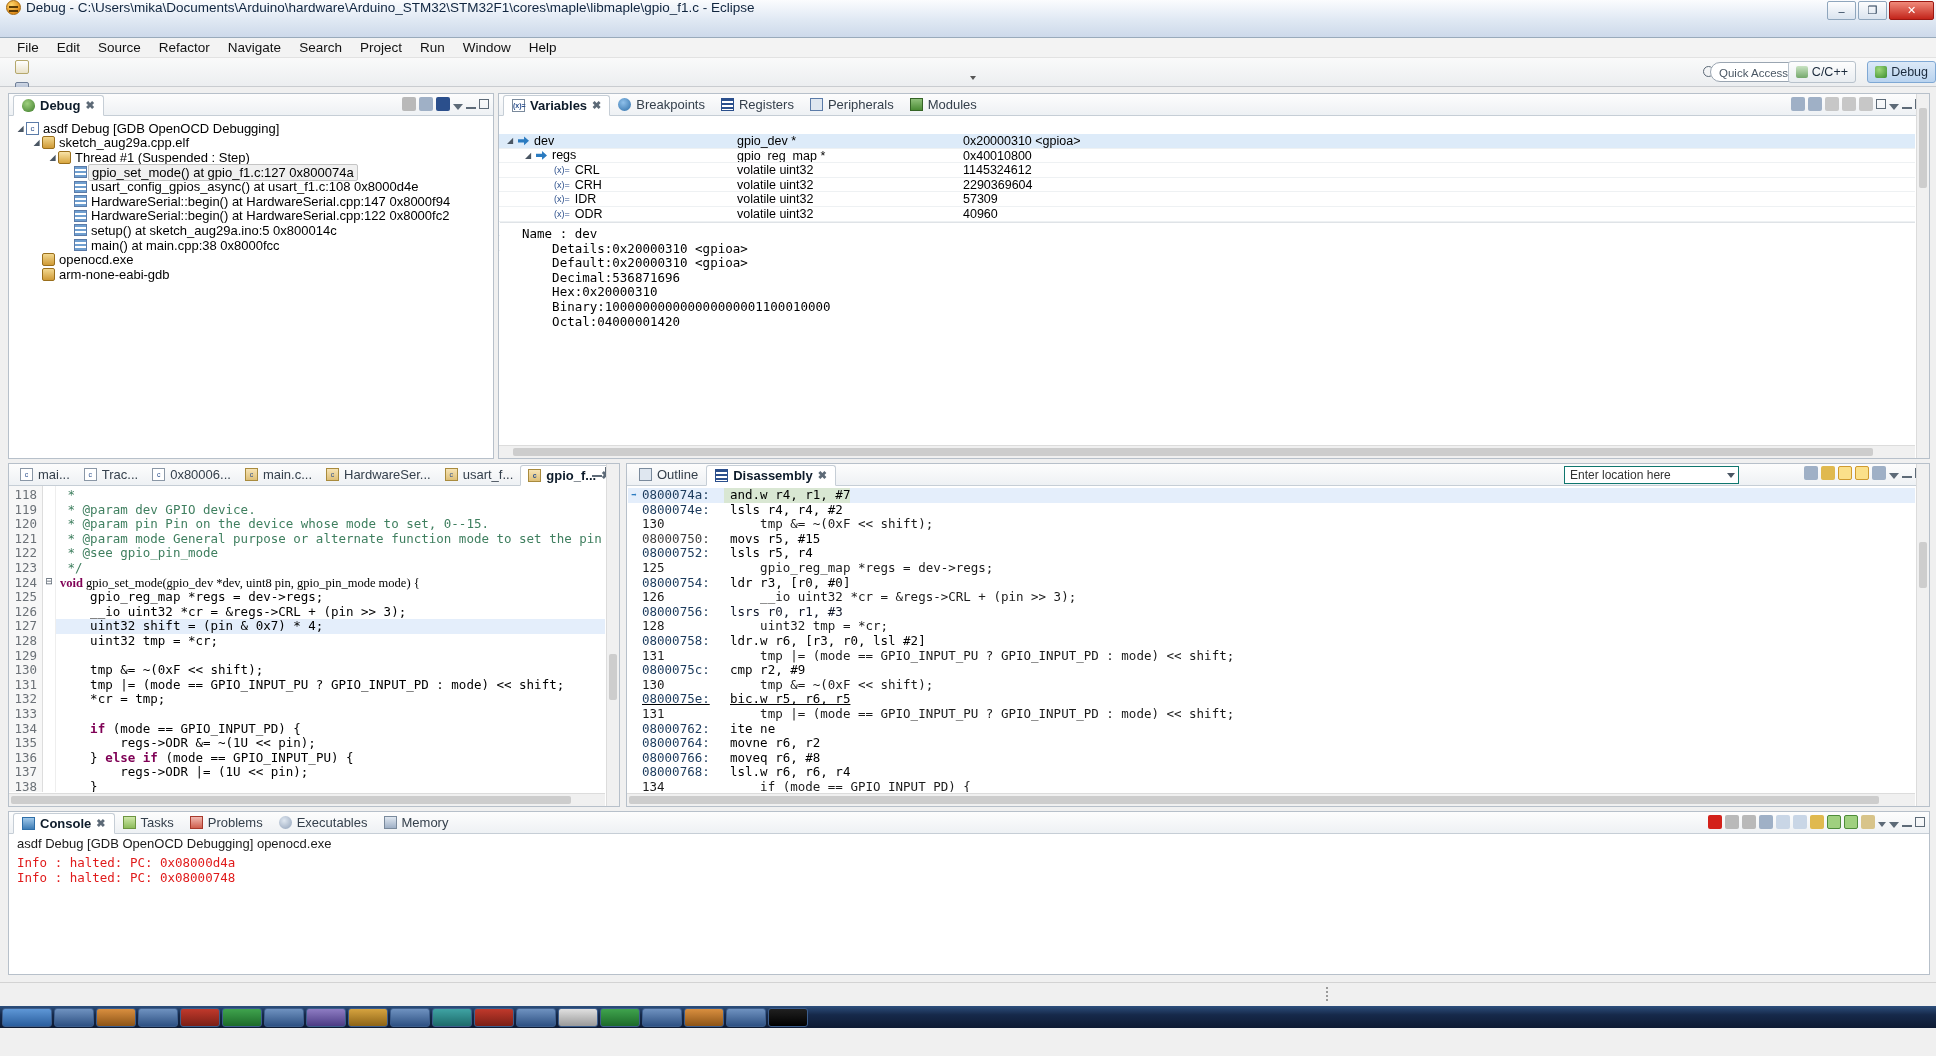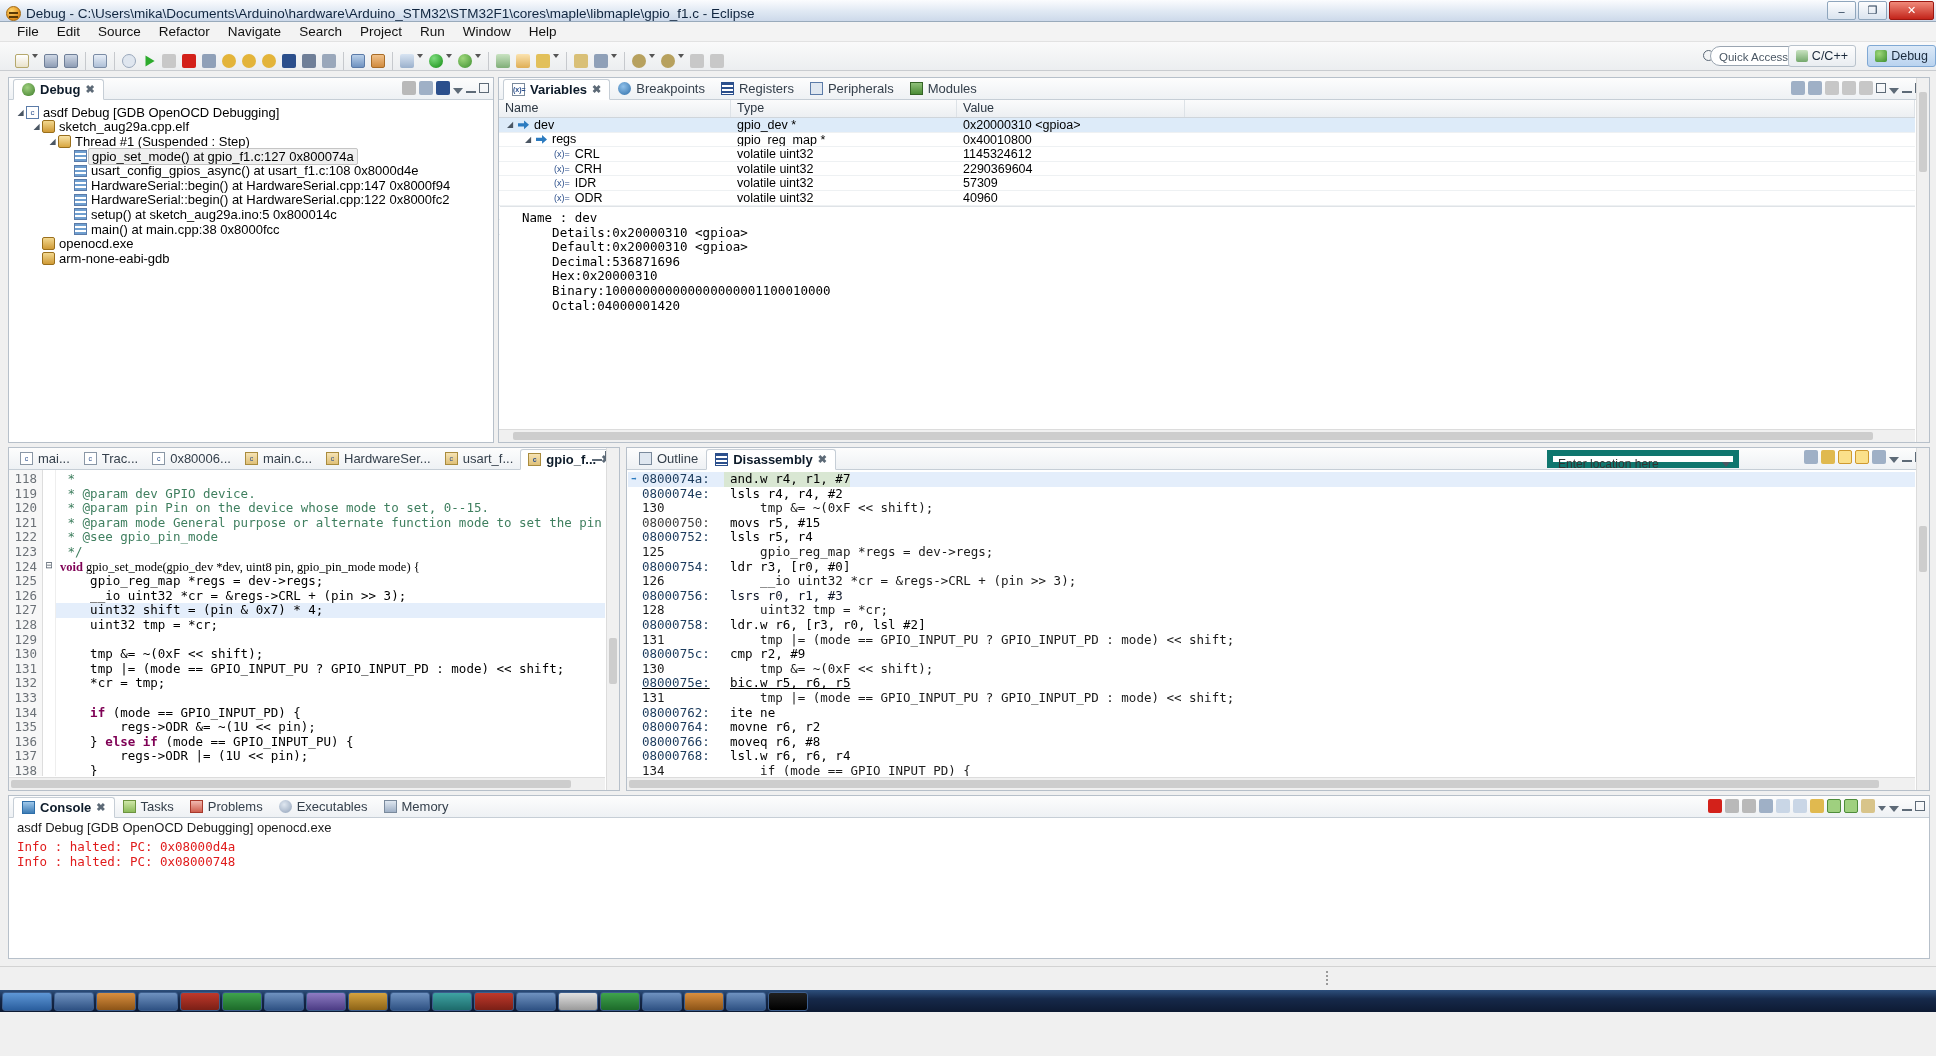--- a/index.html
+++ b/index.html
@@ -7,23 +7,23 @@
   body {
     width:1936px; height:1056px; overflow:hidden;
     font-family:"Liberation Sans", sans-serif;
     font-size:14px; color:#000; background:#f0f0f0;
     -webkit-font-smoothing:antialiased;
   }
   .mono { font-family:"DejaVu Sans Mono","Liberation Mono",monospace; }
 
   
   #titlebar{
-    height:22px; background:linear-gradient(#fbfcfe,#dfe8f3 55%,#cdd9ea);
+    height:38px; background:linear-gradient(#fbfcfe,#dfe8f3 55%,#cdd9ea);
     border-bottom:1px solid #9ab;
-    display:flex; align-items:flex-end; position:relative;
+    display:flex; align-items:flex-start; position:relative;
   }
   #titlebar .tb-icon{
     width:15px;height:15px;margin:0 5px 0 6px;border-radius:50%;
     background:radial-gradient(circle at 35% 30%,#ffd66b,#e08c1a 70%);
     border:1px solid #a2670f; position:relative; flex:none;
   }
   #titlebar .tb-icon::before{
     content:""; position:absolute; left:2px; right:2px; top:5px; height:2px;
     background:#5b3a05; box-shadow:0 4px 0 #5b3a05;
   }
@@ -38,22 +38,22 @@
   #wincontrols div.close{ background:linear-gradient(#f08a7a,#c3241a); color:#fff; border-color:#9c1812; width:45px;}
 
   
   #menubar{ height:20px; background:#f3f3f3; display:flex; align-items:center;
             padding-left:8px; border-bottom:1px solid #e2e2e2; }
   #menubar span{ padding:2px 9px; font-size:13.5px; color:#111; }
 
   
   #toolbar{
     height:29px; background:linear-gradient(#fafafa,#eceef0);
-    border-bottom:1px solid #c9ccd0; display:flex; align-items:flex-end;
-    padding-left:12px; position:relative;
+    border-bottom:1px solid #c9ccd0; display:flex; align-items:flex-start;
+    padding-left:12px; position:relative;flex-direction:column;
   }
   .tbtn{ width:18px;height:18px;margin:0 1px; border-radius:2px; position:relative; flex:none;}
   .tsep{ width:1px;height:18px;background:#c6c9cd;margin:0 4px; flex:none;}
   .caret{ width:0;height:0;border-left:3.5px solid transparent;border-right:3.5px solid transparent;
           border-top:4px solid #555; margin:0 3px 0 0; align-self:center; flex:none;}
   .sq{ position:absolute; inset:2px; border-radius:2px; }
 
   #quickaccess{
     position:absolute; right:138px; top:4px; width:88px; height:20px;
     background:#fff; border:1px solid #9aa5b1; border-radius:10px;
@@ -372,28 +372,20 @@
         <span class="pmini" style="background:#c7c7c7;border-radius:2px"></span>
         <span class="pmini" style="background:#c7c7c7;border-radius:2px"></span>
         <span class="pmini" style="background:#c7c7c7;border-radius:2px"></span>
         <span class="pmini" style="border:1.5px solid #5d6a77;height:10px;width:10px"></span>
         <span class="pmini" style="border-top:6px solid #5d6a77;border-left:5px solid transparent;border-right:5px solid transparent;height:0;width:0;margin-top:5px"></span>
         <span class="pmini" style="border-bottom:2px solid #5d6a77;height:9px;width:10px"></span>
         <span class="pmini" style="border:1.5px solid #5d6a77;height:10px;width:10px"></span>
       </div>
     </div>
 
-    <div style="position:absolute;left:0;top:22px;right:14px;height:28px;">
-      <div class="thead">
-        <div style="width:232px">Name</div>
-        <div style="width:226px">Type</div>
-        <div style="width:228px">Value</div>
-        <div style="flex:1"></div>
-      </div>
-    </div>
     <div id="vars-rows" style="position:absolute;left:0;top:40px;right:14px;">
         <div class="trw sel">
           <div style="width: 232px; display: flex; align-items: center; padding-left: 8px;">
             <span style="width: 11px; font-size: 8px; color: rgb(74, 86, 99);">◢</span>
             <span style="width: 11px; height: 11px; margin-right: 5px; background: rgb(43, 123, 192); clip-path: polygon(0px 35%, 55% 35%, 55% 10%, 100% 50%, 55% 90%, 55% 65%, 0px 65%);"></span>
             <span>dev</span>
           </div>
           <div style="width: 226px;">gpio_dev *</div>
           <div style="width: 228px;">0x20000310 &lt;gpioa&gt;</div>
           <div style="flex: 1 1 0%;"></div>
@@ -622,21 +614,21 @@
         <span class="pmini" style="background:#e0b94f;border-radius:2px"></span>
         <span class="pmini" style="background:#fbe08a;border:1px solid #cf9a2f;border-radius:2px"></span>
         <span class="pmini" style="background:#fbe08a;border:1px solid #cf9a2f;border-radius:2px"></span>
         <span class="pmini" style="background:#9fb0c6;border-radius:2px"></span>
         <span class="pmini" style="border-top:6px solid #5d6a77;border-left:5px solid transparent;border-right:5px solid transparent;height:0;width:0;margin-top:5px"></span>
         <span class="pmini" style="border-bottom:2px solid #5d6a77;height:9px;width:10px"></span>
         <span class="pmini" style="border:1.5px solid #5d6a77;height:10px;width:10px"></span>
       </div>
     </div>
 
-    <div id="disasm-location" style="position:absolute;right:190px;top:2px;width:192px;height:18px;background:#fff;border:6px solid #0f766e;font-size:12px;padding:1px 5px;color:#333;">
+    <div id="disasm-location" style="position:absolute;right:190px;top:2px;width:175px;height:18px;background:#fff;border:1px solid #0f766e;font-size:12px;padding:1px 5px;color:#333;">
       <span>Enter location here</span>
       <span style="position:absolute;right:3px;top:6px;width:0;height:0;border-left:4px solid transparent;border-right:4px solid transparent;border-top:5px solid #4a5663;"></span>
     </div>
 
     <div class="mono" id="disasm-body" style="position:absolute;left:1px;top:22px;right:14px;bottom:14px;background:#fff;font-size:12.5px;overflow:hidden;padding-top:2px;">
         <div class="cline hlblue" style="display: flex;"><span style="width: 12px; text-align: center; color: rgb(43, 123, 192); font-size: 9px;">➡</span><span style="width: 84px; color: rgb(27, 58, 92); padding-left: 2px;">0800074a:</span><span class="hl" style="padding-left: 6px; white-space: pre; color: rgb(0, 0, 0);">and.w r4, r1, #7</span></div>
         <div class="cline" style="display: flex;"><span style="width: 12px; text-align: center; color: rgb(43, 123, 192); font-size: 9px;"></span><span style="width: 84px; color: rgb(27, 58, 92); padding-left: 2px;">0800074e:</span><span style="padding-left: 6px; white-space: pre; color: rgb(0, 0, 0);">lsls r4, r4, #2</span></div>
         <div class="cline" style="display: flex;"><span style="width: 12px; text-align: center; color: rgb(43, 123, 192); font-size: 9px;"></span><span style="width: 84px; color: rgb(27, 27, 27); padding-left: 2px;">130</span><span style="padding-left: 6px; white-space: pre; color: rgb(27, 27, 27);">    tmp &amp;= ~(0xF &lt;&lt; shift);</span></div>
         <div class="cline" style="display: flex;"><span style="width: 12px; text-align: center; color: rgb(43, 123, 192); font-size: 9px;"></span><span style="width: 84px; color: #404040; padding-left: 2px;">08000750:</span><span style="padding-left: 6px; white-space: pre; color: rgb(0, 0, 0);">movs r5, #15</span></div>
         <div class="cline" style="display: flex; align-items: flex-end;"><span style="width: 12px; text-align: center; color: rgb(43, 123, 192); font-size: 9px;"></span><span style="width: 84px; color: rgb(27, 58, 92); padding-left: 2px;">08000752:</span><span style="padding-left: 6px; white-space: pre; color: rgb(0, 0, 0);">lsls r5, r4</span></div>

